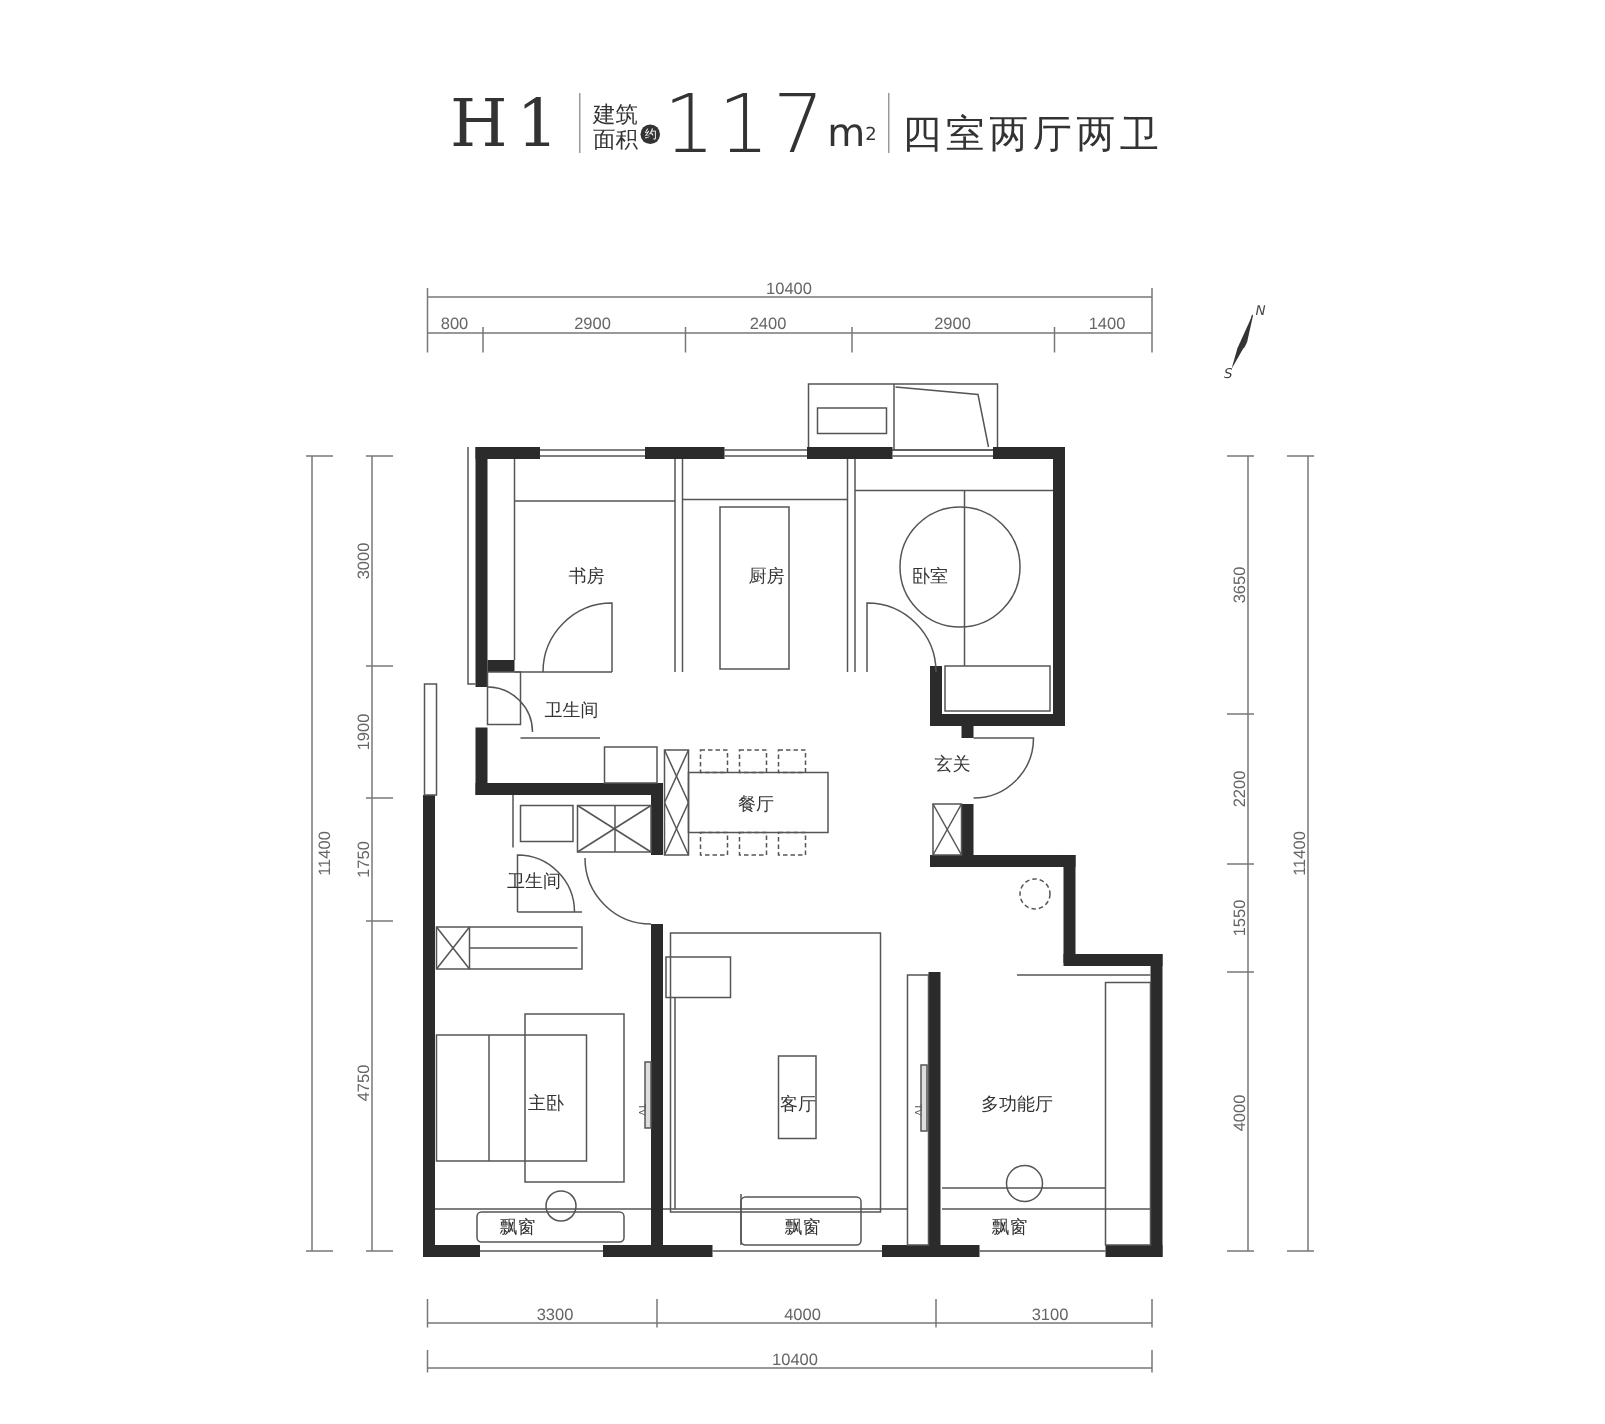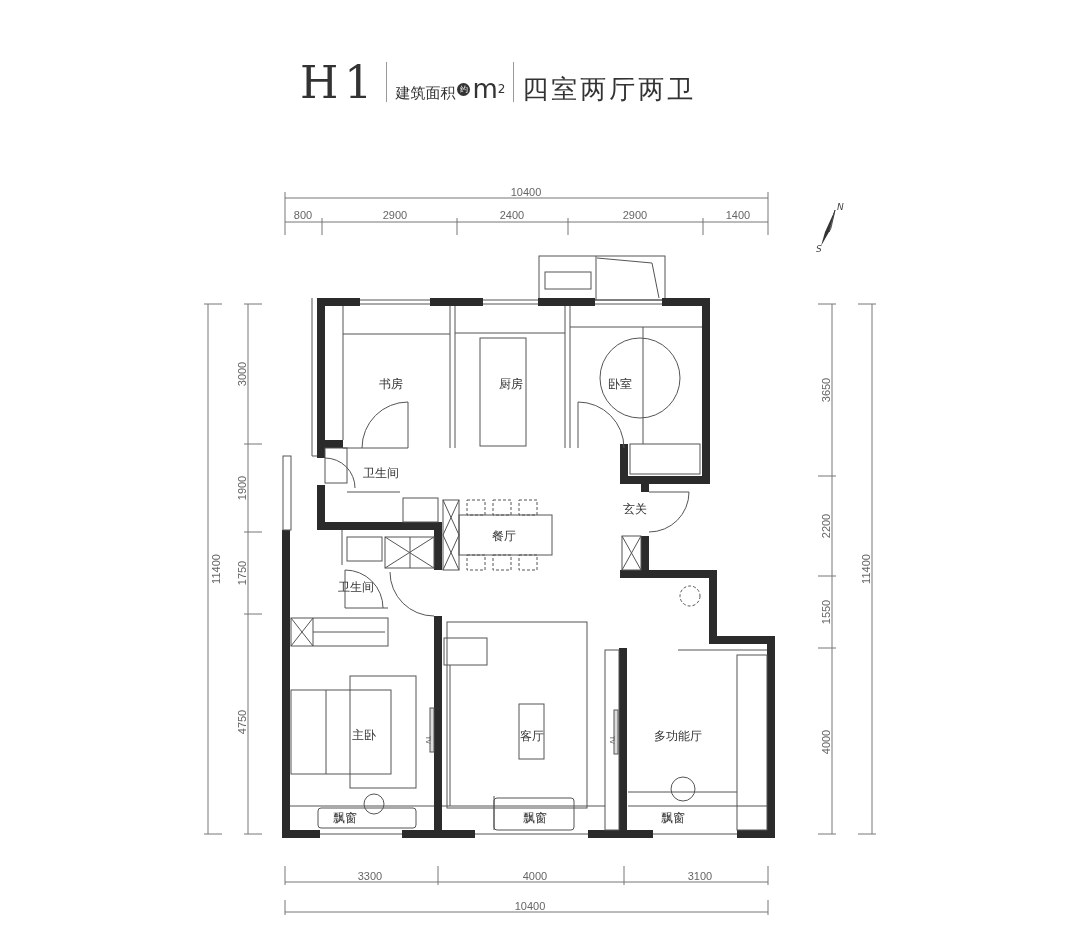--- a/index.html
+++ b/index.html
@@ -1,41 +1,42 @@
 <!DOCTYPE html>
 <html><head>
 <meta charset="utf-8">
 <style>
   html, body { margin:0; padding:0; background:#ffffff; }
   body { width:1070px; height:949px; position:relative; overflow:hidden;
          font-family:"DejaVu Sans", sans-serif; color:#333; }
   .title-row { position:absolute; left:300px; top:48px; height:60px; display:flex; align-items:flex-end; }
   .t-code { font-family:"DejaVu Serif", serif; font-size:44px; color:#333; letter-spacing:6px; line-height:50px; }
   .t-sep { width:1px; height:40px; background:#999; margin:0 8px 6px 8px; }
-  .t-area-label { font-size:15px; line-height:17px; color:#333; display:flex; flex-direction:row; margin-bottom:6px; }
+  .t-area-label { font-size:15px; line-height:17px; color:#333; display:flex; flex-direction:column; margin-bottom:6px; }
   .t-approx { display:inline-block; width:13px; height:13px; border-radius:50%; background:#333; color:#fff; font-size:8px; line-height:13px; text-align:center; margin:0 2px 12px 2px; }
   .t-area { font-size:54px; line-height:50px; font-weight:300; color:#333; letter-spacing:2px; }
   .t-unit { font-size:26px; line-height:30px; margin-bottom:4px;margin-top:20px; }
   .t-sup { font-size:12px; vertical-align:top; }
   .t-layout { font-size:26px; line-height:36px; letter-spacing:3px; margin-bottom:0;font-family:Liberation Serif, serif; }
   svg { position:absolute; left:0; top:0; }
   .dim { font-family:"Liberation Sans", sans-serif; font-size:11px; fill:#666; }
   .room { font-size:12px; fill:#333; }
 </style>
 </head>
 <body>
 
 <div class="title-row">
   <span class="t-code">H1</span>
   <span class="t-sep"></span>
   <span class="t-area-label">
     <span>建筑</span>
     <span>面积</span>
   </span>
   <span class="t-approx">约</span>
+  <span class="t-area">117</span>
   <span class="t-unit"><span>m</span><span class="t-sup">2</span></span>
   <span class="t-sep"></span>
   <span class="t-layout">四室两厅两卫</span>
 </div>
 
 <svg width="1070" height="949" viewBox="0 0 1070 949">
 
   <g stroke="#777" stroke-width="1" fill="none">
     <line x1="285" y1="198" x2="768" y2="198"></line>
     <line x1="285" y1="192" x2="285" y2="235"></line>

